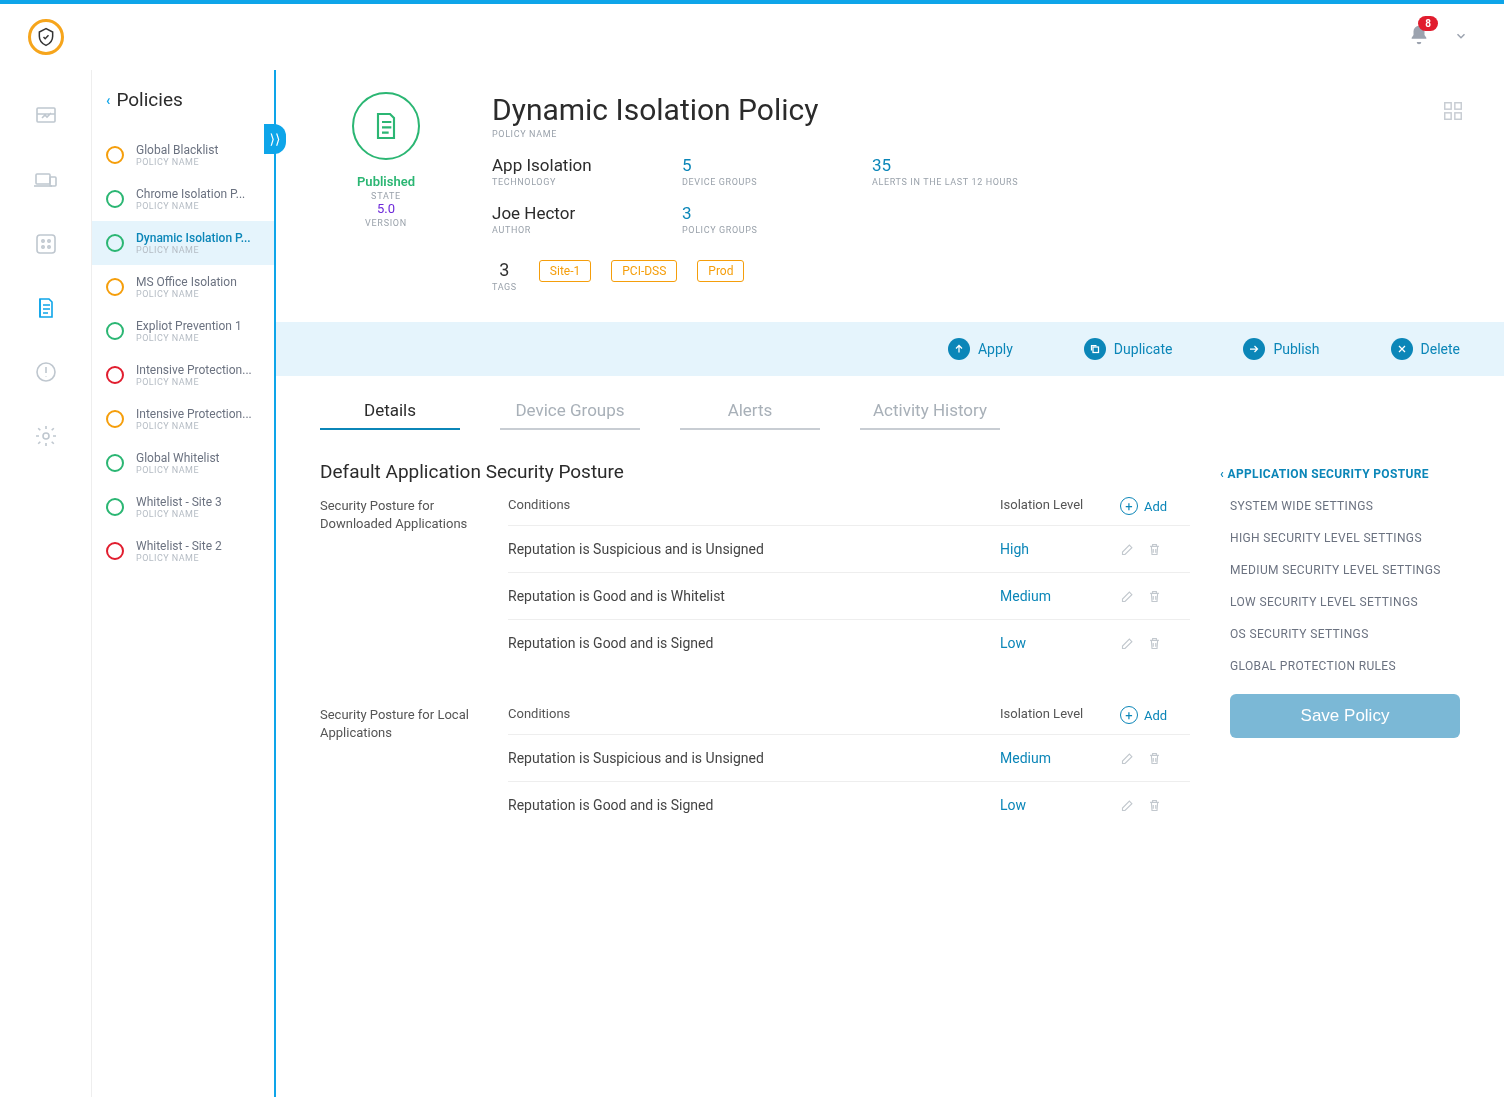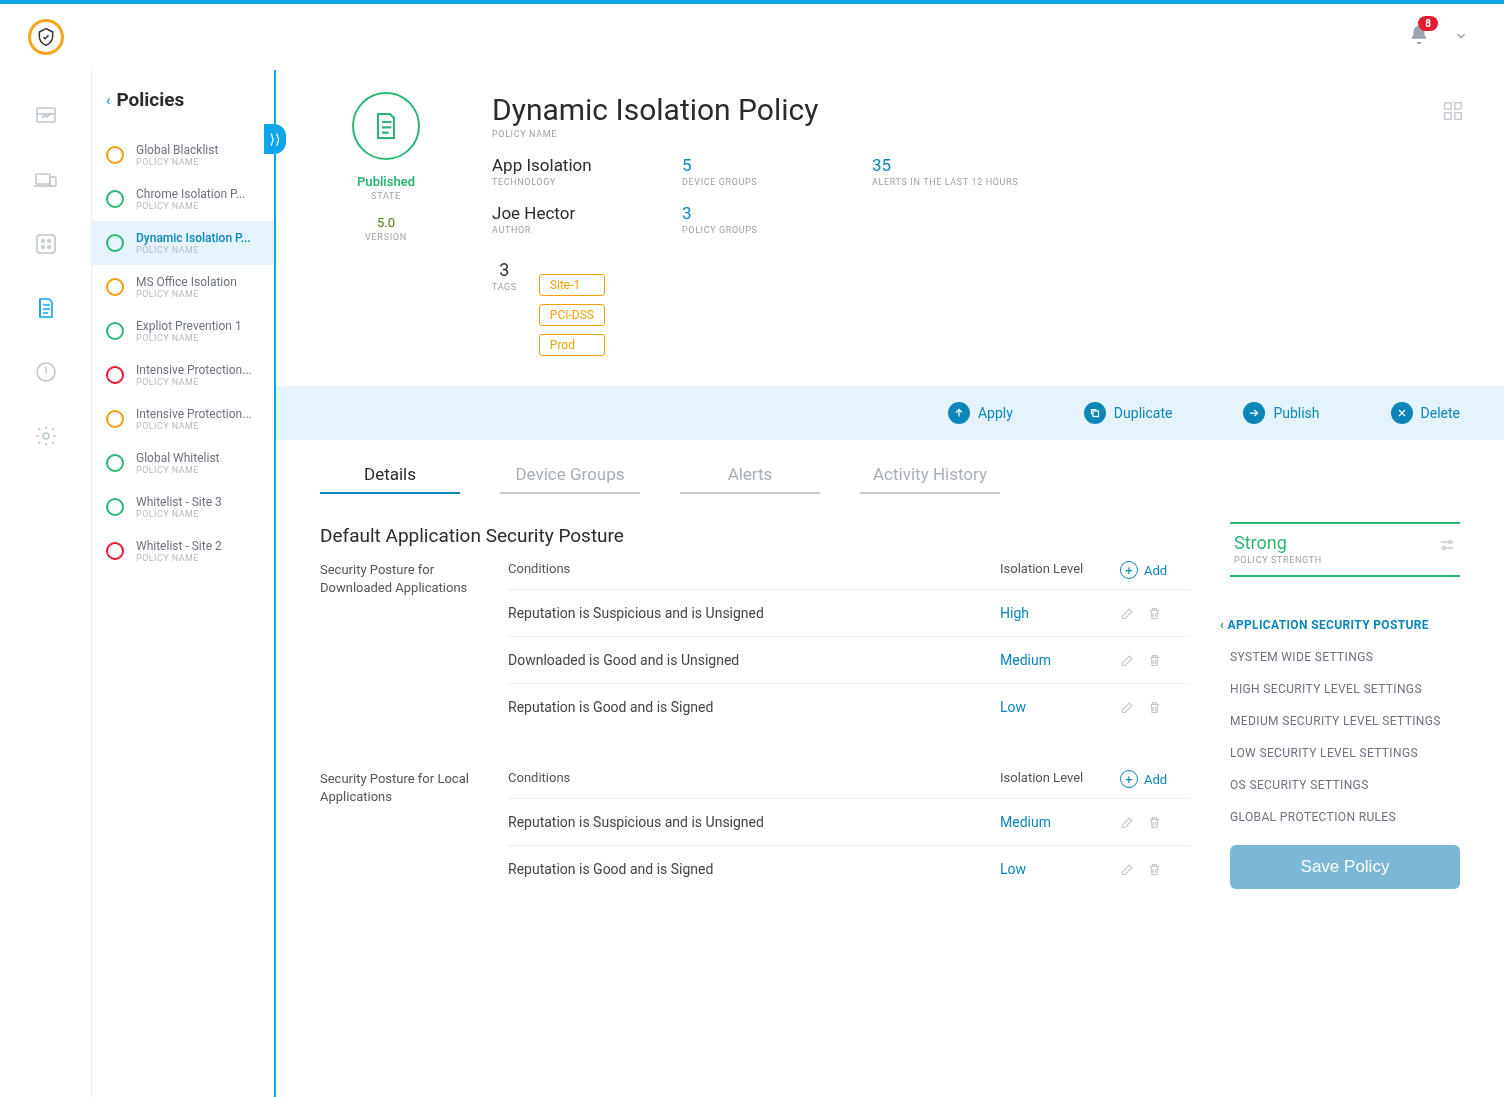--- a/index.html
+++ b/index.html
@@ -15,51 +15,51 @@
 .caret { color:#9ca3af; }
 .layout { display:flex; height:calc(1097px - 70px); }
 .rail { width:92px; border-right:1px solid #eee; display:flex; flex-direction:column; align-items:center; padding-top:32px; gap:36px; }
 .rail-item { color:#bfc7cf; cursor:pointer; width:28px; height:28px; display:flex; align-items:center; justify-content:center; border:0; }
 .rail-item.active { color:#0ea5e9; }
 .rail-item svg { width:24px; height:24px; }
 .sidebar { width:184px; border-right:2px solid #0ea5e9; padding:18px 0 0 0; position:relative; }
 .sidebar-toggle { position:absolute; right:-12px; top:54px; width:22px; height:30px; background:#0ea5e9; border-radius:0 12px 12px 0; display:flex; align-items:center; justify-content:center; color:#fff; font-size:14px; cursor:pointer; }
 .sidebar-title { display:flex; align-items:center; gap:6px; padding:0 14px 22px 14px; }
 .sidebar-title .chev { color:#0ea5e9; font-weight:700; font-size:14px; }
-.sidebar-title h2 { font-size:19px; font-weight:700; color:#2b2b2b; }
+.sidebar-title h2 { font-size:19px; font-weight:400; color:#2b2b2b; }
 .plist { list-style:none; }
 .plist li { display:flex; align-items:center; gap:12px; padding:10px 14px; cursor:pointer; }
 .plist li.active { background:#e5f4fc; }
 .pcircle { width:18px; height:18px; border-radius:50%; border:2px solid; flex-shrink:0; }
 .pcircle.green { border-color:#2bb673; }
 .pcircle.orange { border-color:#f59e0b; }
 .pcircle.red { border-color:#e11d2e; }
 .ptext { overflow:hidden; }
 .pname { font-size:12px; color:#6b7280; white-space:nowrap; overflow:hidden; text-overflow:ellipsis; max-width:130px; }
 .plist li.active .pname { color:#0b86b8; font-weight:500; }
 .psub { font-size:9px; letter-spacing:.05em; color:#b5bcc4; text-transform:uppercase; }
 .main { flex:1; overflow:hidden; }
 .hdrblock { display:flex; padding:22px 40px 30px 60px; gap:56px; }
 .statecol { display:flex; flex-direction:column; align-items:center; width:100px; }
 .bigcircle { width:68px; height:68px; border:2px solid #2bb673; border-radius:50%; display:flex; align-items:center; justify-content:center; margin-bottom:14px; }
 .bigcircle svg { width:32px; height:32px; color:#2bb673; }
 .state-label { color:#2bb673; font-size:13px; font-weight:600; }
 .state-sub { font-size:9px; letter-spacing:.08em; color:#9aa2ab; margin-top:2px; text-transform:uppercase; }
-.state-ver { font-size:13px; color:#4d7c0f; margin-top:14px; }
+.state-ver { font-size:13px; color:#6d28d9; }
 .infocol { flex:1; }
 .policy-title { font-size:30px; font-weight:400; color:#2b2b2b; }
 .tiny-label { font-size:9px; letter-spacing:.07em; color:#9aa2ab; text-transform:uppercase; margin-top:2px; }
 .metarow { display:flex; margin-top:16px; gap:0; }
 .metacell { min-width:190px; }
 .metaval { font-size:17px; color:#2b2b2b; }
 .metaval.blue { color:#0b86b8; }
 .tagrow { display:flex; align-items:flex-start; gap:22px; margin-top:24px; }
 .tagcount { text-align:center; }
 .tagcount .n { font-size:18px; color:#333; }
-.tags { display:flex; gap:8px; margin-top:15px;flex-direction:column;}
+.tags { display:flex; gap:20px; margin-top:1px;}
 .tag { border:1px solid #f59e0b; color:#f59e0b; font-size:12px; padding:3px 10px; border-radius:3px; }
 .grid-icon { color:#c8cdd3; cursor:pointer; margin-top:8px; }
 .grid-icon svg { width:22px; height:22px; }
 .actionbar { background:#e5f4fc; padding:16px 44px; display:flex; justify-content:flex-end; gap:42px; }
 .abtn { display:flex; align-items:center; gap:8px; color:#0b86b8; font-size:14px; cursor:pointer;padding-left:29px; }
 .abtn .circ { width:22px; height:22px; border-radius:50%; background:#0b86b8; display:flex; align-items:center; justify-content:center; color:#fff; }
 .abtn .circ svg { width:12px; height:12px; }
 .content { padding:24px 44px 0 44px; display:flex; gap:40px; }
 .left { flex:1; }
 .tabs { display:flex; gap:40px; margin-bottom:30px; }
@@ -367,21 +367,21 @@
     <div class="c3">
       <svg viewBox="0 0 24 24" fill="none" stroke="currentColor" stroke-width="1.8">
                       <path d="M4 20h4L19 9l-4-4L4 16v4z"></path>
                     </svg>
       <svg viewBox="0 0 24 24" fill="none" stroke="currentColor" stroke-width="1.8">
                       <path d="M5 7h14M9 7V4h6v3M7 7l1 13h8l1-13M10 11v6M14 11v6"></path>
                     </svg>
     </div>
                 </div>
                 <div class="rule">
-    <div class="c1">Downloaded is Good and is Unsigned</div>
+    <div class="c1">Reputation is Good and is Whitelist</div>
     <div class="c2">Medium</div>
     <div class="c3">
       <svg viewBox="0 0 24 24" fill="none" stroke="currentColor" stroke-width="1.8">
                       <path d="M4 20h4L19 9l-4-4L4 16v4z"></path>
                     </svg>
       <svg viewBox="0 0 24 24" fill="none" stroke="currentColor" stroke-width="1.8">
                       <path d="M5 7h14M9 7V4h6v3M7 7l1 13h8l1-13M10 11v6M14 11v6"></path>
                     </svg>
     </div>
                 </div>
@@ -436,33 +436,20 @@
                       <path d="M5 7h14M9 7V4h6v3M7 7l1 13h8l1-13M10 11v6M14 11v6"></path>
                     </svg>
     </div>
                 </div>
               </div>
           </div>
         </div>
       </div>
 
       <div class="right">
-        <div class="strength">
-          <div>
-            <div class="strength-label">Strong</div>
-            <div class="tiny-label">POLICY STRENGTH</div>
-          </div>
-          <div class="sliders-icon">
-            <svg width="18" height="18" viewBox="0 0 24 24" fill="none" stroke="currentColor" stroke-width="1.8">
-                <path d="M4 8h10M18 8h2M4 16h2M10 16h10"></path>
-                <circle cx="16" cy="8" r="2"></circle>
-                <circle cx="8" cy="16" r="2"></circle>
-              </svg>
-          </div>
-        </div>
         <ul class="navlist" id="navlist">
             <li class="active">APPLICATION SECURITY POSTURE</li>
             <li>SYSTEM WIDE SETTINGS</li>
             <li>HIGH SECURITY LEVEL SETTINGS</li>
             <li>MEDIUM SECURITY LEVEL SETTINGS</li>
             <li>LOW SECURITY LEVEL SETTINGS</li>
             <li>OS SECURITY SETTINGS</li>
             <li>GLOBAL PROTECTION RULES</li>
           </ul>
         <button class="savebtn">Save Policy</button>

